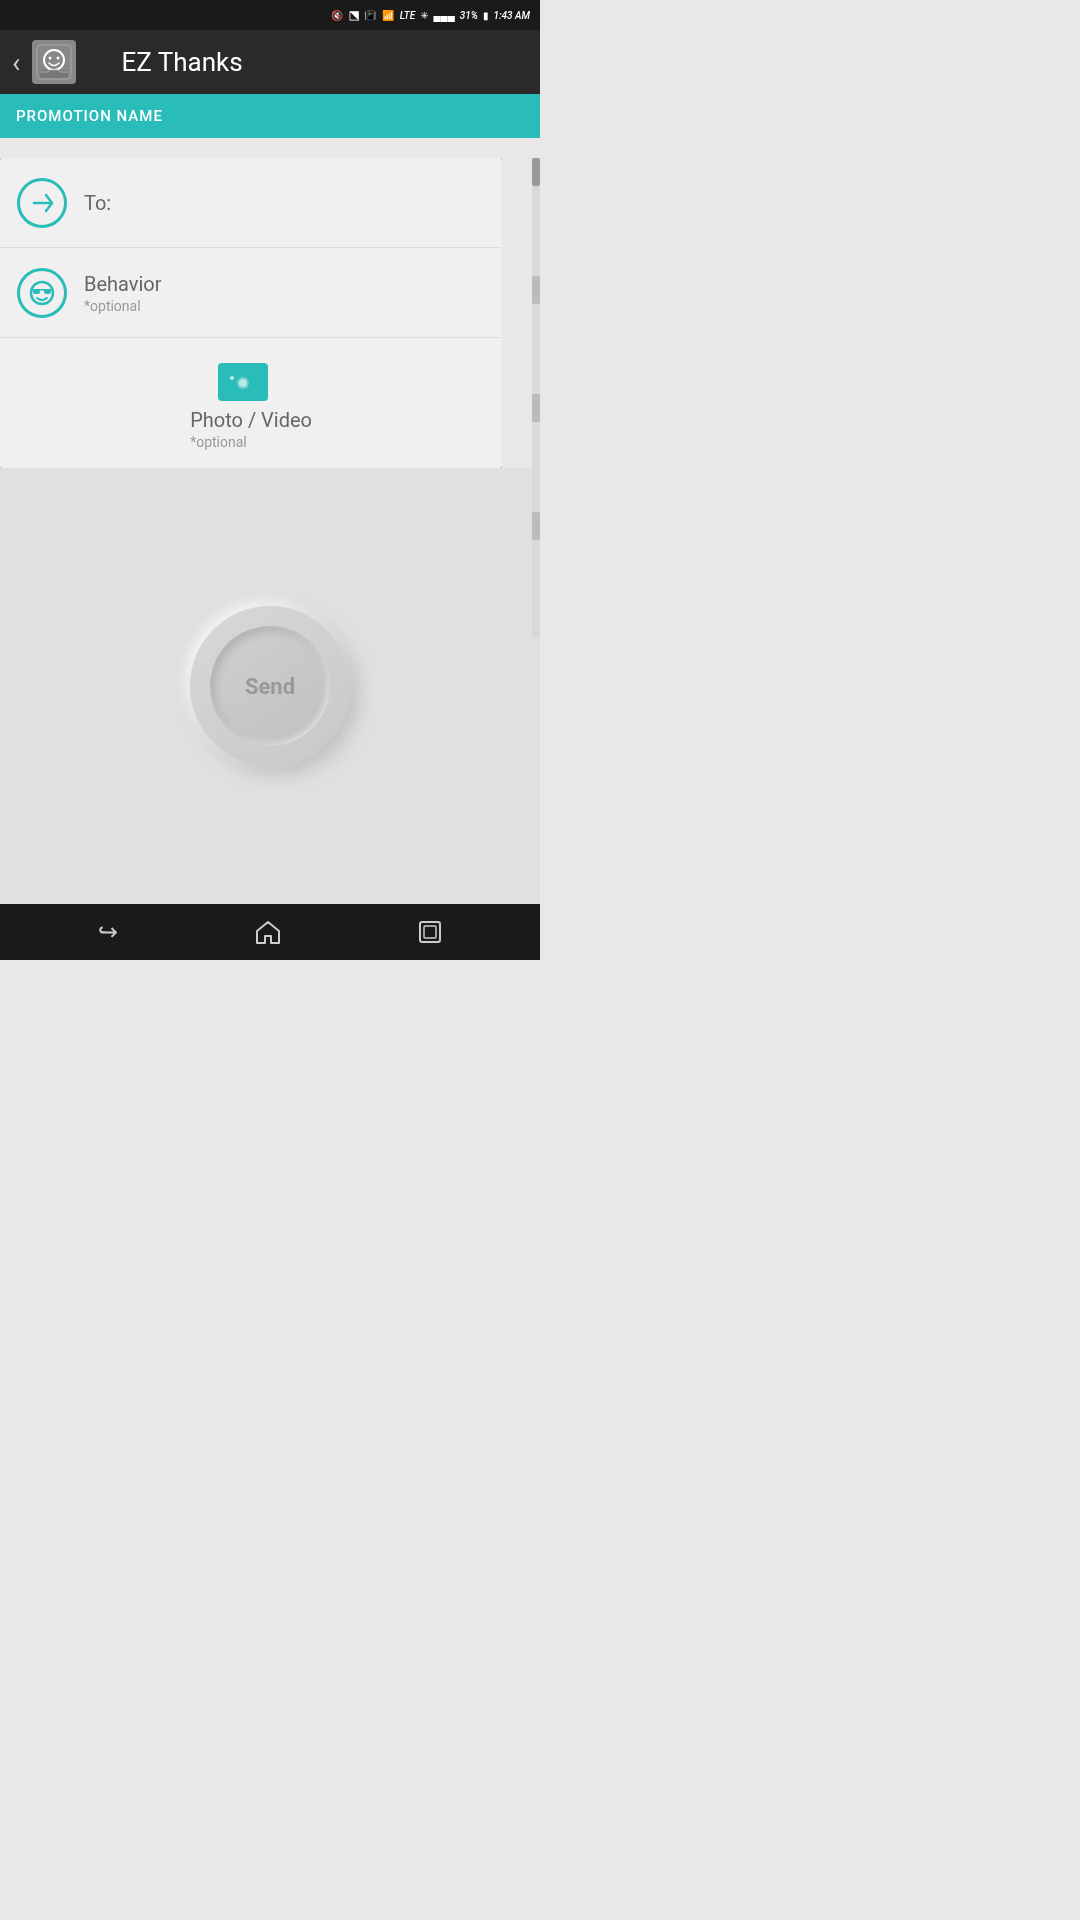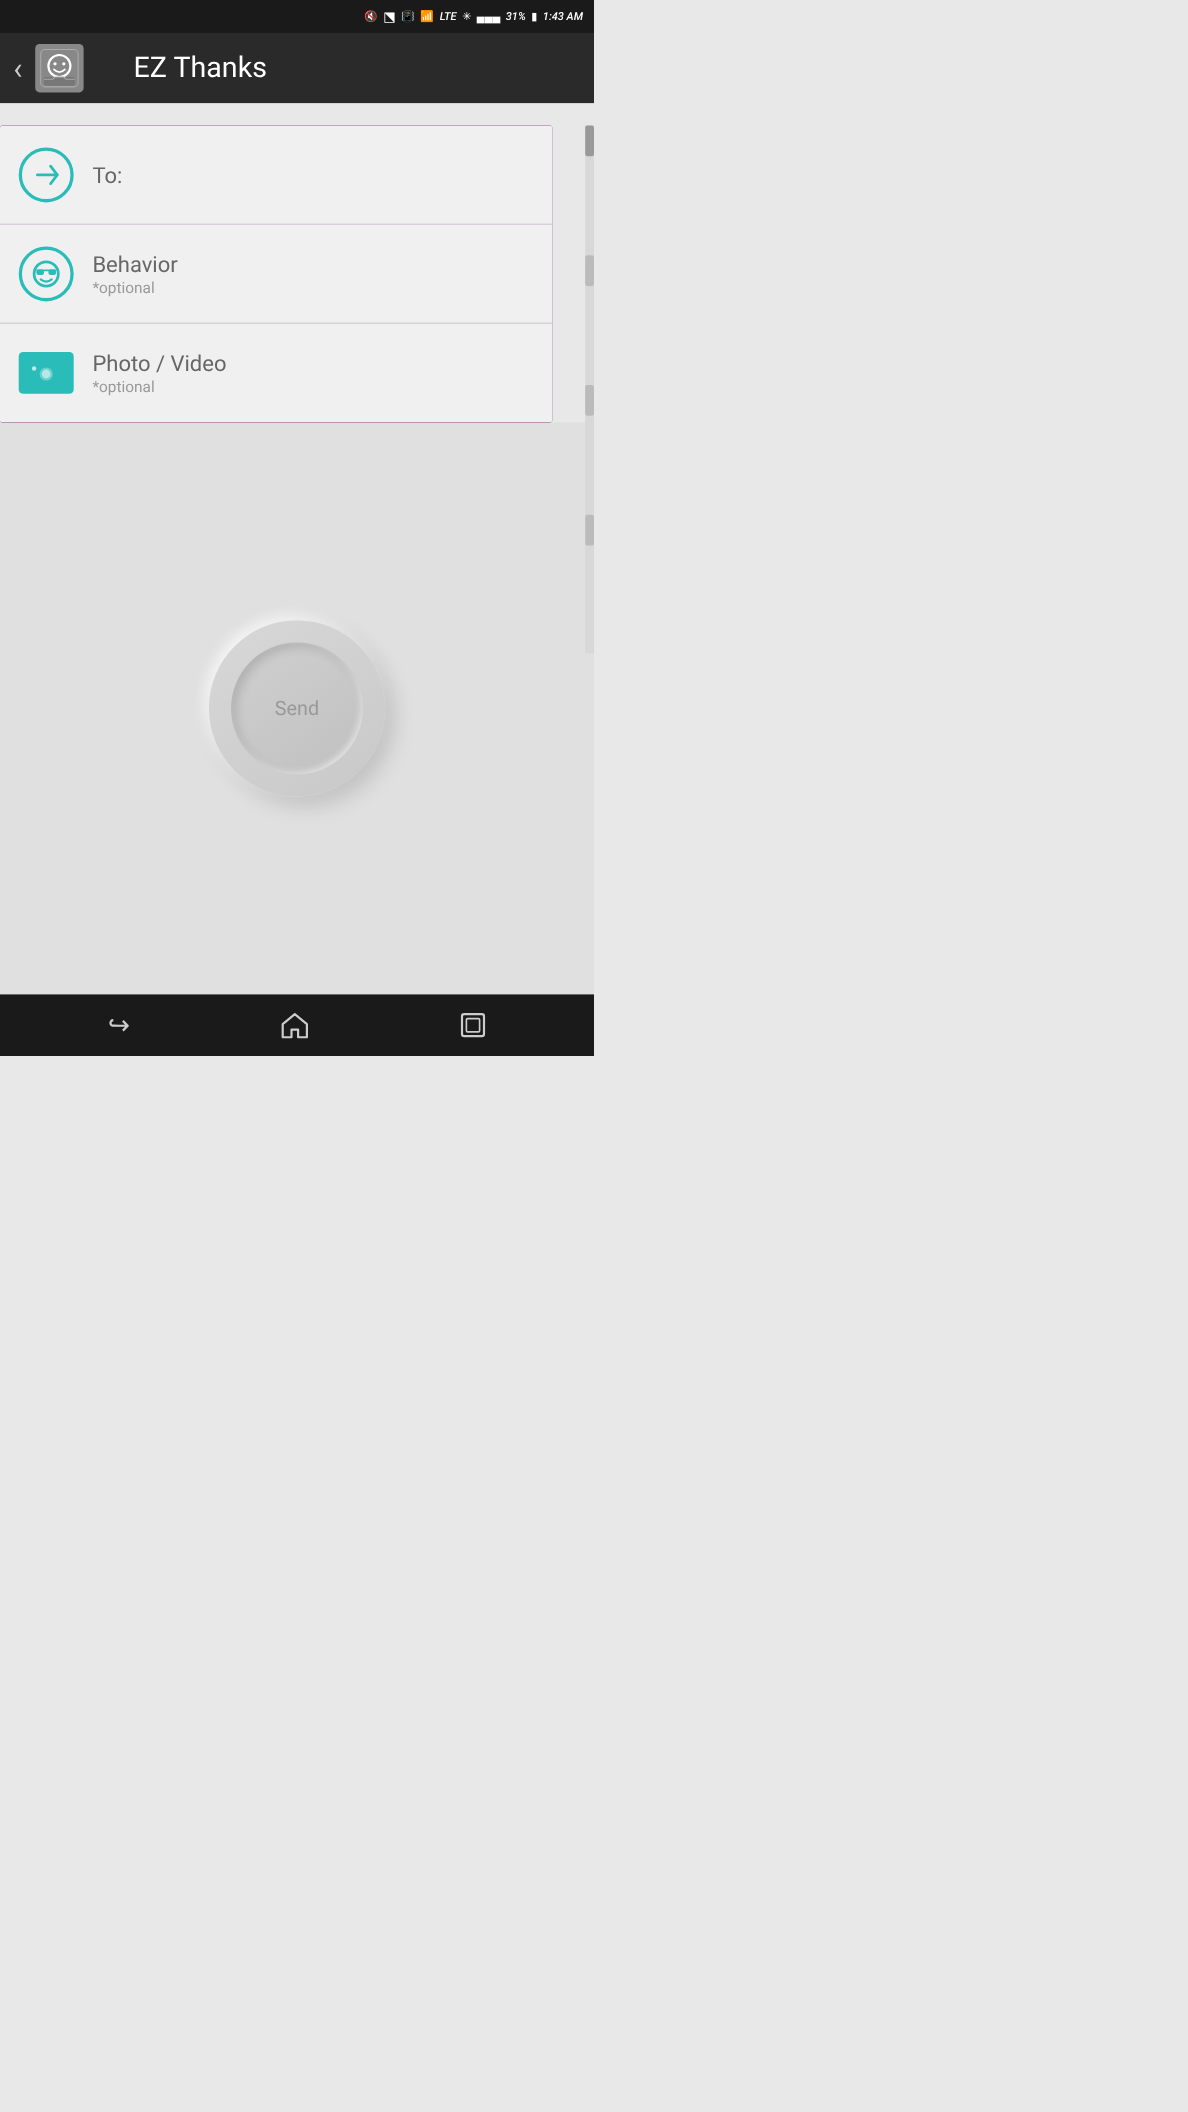--- a/index.html
+++ b/index.html
@@ -127,20 +127,21 @@
       display: flex;
       align-items: center;
       padding: 18px 16px;
       border-bottom: 1px solid #ddd;
       cursor: pointer;
       position: relative;
     }
 
     .list-item:last-child {
       border-bottom: none;
+      flex-direction: column;
     }
 
     .item-icon {
       width: 52px;
       height: 52px;
       display: flex;
       align-items: center;
       justify-content: center;
       flex-shrink: 0;
       margin-right: 16px;
@@ -225,22 +226,22 @@
       background: linear-gradient(145deg, #d0d0d0, #c0c0c0);
       display: flex;
       align-items: center;
       justify-content: center;
       box-shadow: inset 4px 4px 10px rgba(0,0,0,0.15),
                   inset -2px -2px 6px rgba(255,255,255,0.6);
     }
 
     .send-label {
       color: #999;
-      font-size: 18px;
-      font-weight: 400;
+      font-size: 22px;
+      font-weight: 700;
     }
 
     
     .bottom-bar {
       width: 100%;
       height: 56px;
       background: #1a1a1a;
       display: flex;
       align-items: center;
       justify-content: space-around;
@@ -312,20 +313,23 @@
         <circle cx="22" cy="14" r="1.5" fill="white"></circle>
         <path d="M13 19 Q18 24 23 19" stroke="white" stroke-width="1.5" fill="none" stroke-linecap="round"></path>
 
         <rect x="4" y="26" width="28" height="8" rx="2" fill="#777"></rect>
         <path d="M4 28 L12 28 L14 26 L22 26 L24 28 L32 28" stroke="#aaa" stroke-width="1" fill="none"></path>
       </svg>
     </div>
     <span class="app-title">EZ Thanks</span>
   </div>
 
+  <div class="promotion-bar">
+    <span class="promotion-name">PROMOTION NAME</span>
+  </div>
 
   <div class="content-area">
     <div class="spacer"></div>
 
     <div style="width:100%; display:flex; justify-content:flex-start; position:relative;">
       <div class="list-container">
 
         <div class="list-item">
           <div class="item-icon">
             <div class="teal-circle-icon">

